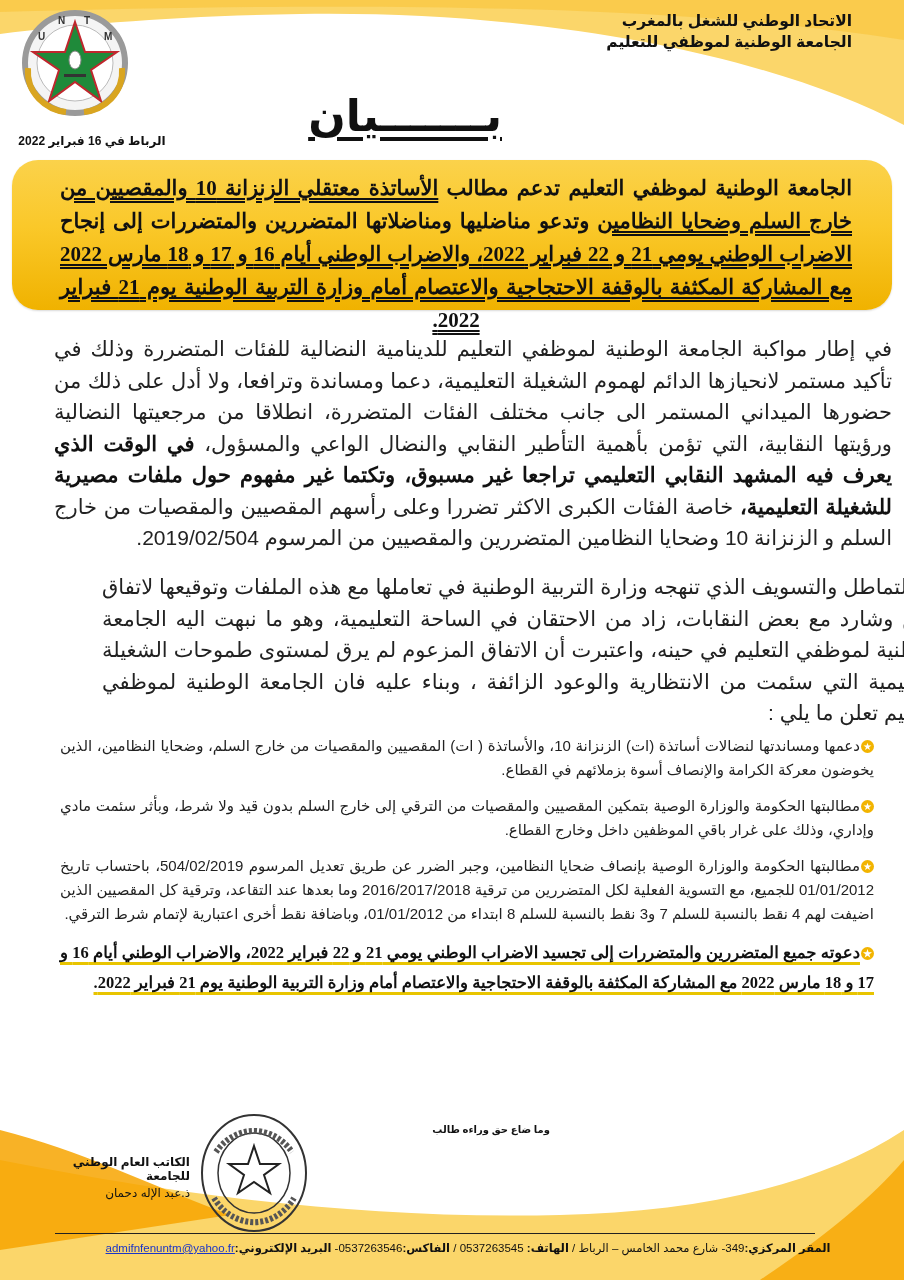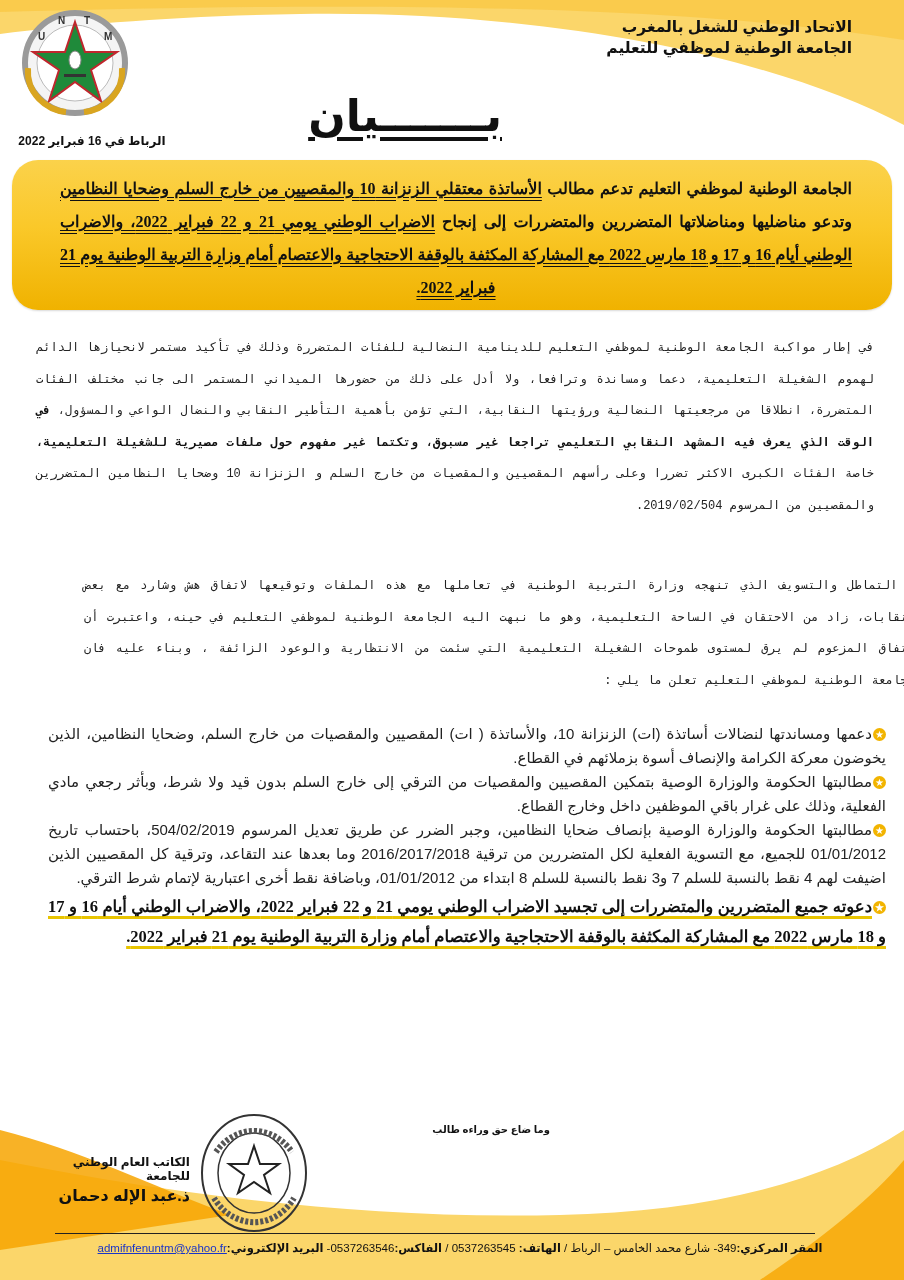--- a/index.html
+++ b/index.html
@@ -15,21 +15,21 @@
   .bottom-wave {
     position: absolute; left: 0; bottom: 0; width: 904px; height: 190px; z-index: 0;
   }
   .layer { position: absolute; z-index: 2; }
 
   
   .logo { left: 16px; top: 8px; width: 118px; height: 110px; }
 
   
   .org-header {
-    right: 52px; top: 16px; width: 320px;
+    right: 52px; top: 10px; width: 320px;
     direction: rtl; text-align: center;
     font-family: "Liberation Sans", "DejaVu Sans", sans-serif;
     font-weight: bold; font-size: 15.5px; line-height: 21px; color: #111;
   }
   .org-header div { text-align: right; }
   .org-header .l3 { text-align: center; padding-right: 40px; }
 
   .doc-title {
     left: 372px; top: 90px; width: 130px; text-align: center;
     font-family: "Liberation Sans", "DejaVu Sans", sans-serif;
@@ -45,40 +45,40 @@
   
   .highlight-box {
     left: 12px; top: 160px; width: 880px; height: 150px;
     border-radius: 26px;
     background: linear-gradient(180deg, #fbd24b 0%, #fac829 45%, #f0b200 100%);
     box-shadow: 0 1px 2px rgba(0,0,0,0.15);
   }
   .highlight-text {
     position: absolute; left: 40px; right: 40px; top: 12px;
     direction: rtl; text-align: justify; text-align-last: center;
-    font-size: 16px; font-weight: bold; line-height: 33px; color: #111; margin-left: 8px;
+    font-size: 21px; font-weight: bold; line-height: 33px; color: #111; margin-left: 8px;
   }
   .u2 { text-decoration: underline; text-decoration-style: double; text-underline-offset: 3px; }
 
   
   .para {
-    left: 36px; width: 838px; direction: rtl; text-align: justify;
-    font-family: Liberation Mono, monospace;
-    font-size: 12px; color: #222;
+    left: 54px; width: 838px; direction: rtl; text-align: justify;
+    font-family: Liberation Sans, sans-serif;
+    font-size: 21px; color: #222;
   }
   .p1 { top: 333px; line-height: 31.5px; }
   .p2 { top: 571px; line-height: 31.5px; margin-left: 48px; }
   .b { font-weight: bold; color: #111; }
 
   .demands {
     left: 48px; top: 722px; width: 838px; direction: rtl; text-align: justify;
     font-family: "Liberation Sans", "DejaVu Sans", sans-serif;
     font-size: 15px; line-height: 24px; color: #222;
   }
-  .demand { margin: 0; padding: 0; }
+  .demand { margin: 12px; padding: 0; }
   .star-icon {
     display: inline-block; width: 13px; height: 13px; border-radius: 50%;
     background: #f2b400; color: #fff; font-size: 10px; line-height: 13px;
     text-align: center; vertical-align: 1px; margin-left: 1px;
   }
   .demand.final {
     font-family: "Liberation Serif", "DejaVu Serif", serif;
     font-weight: bold; font-size: 16.5px; line-height: 30px; color: #111;
     margin-top: 2px;
   }
@@ -92,25 +92,25 @@
     font-family: "Liberation Sans", "DejaVu Sans", sans-serif;
     font-weight: bold; font-size: 10px;
   }
   .stamp { left: 198px; top: 1112px; width: 112px; height: 122px; }
   .sign-title {
     left: 30px; top: 1155px; width: 160px; direction: rtl; text-align: right;
     font-family: "Liberation Sans", "DejaVu Sans", sans-serif; font-weight: bold; font-size: 12px;
   }
   .sign-name {
     left: 30px; top: 1186px; width: 160px; direction: rtl; text-align: right;
-    font-family: "Liberation Sans", "DejaVu Sans", sans-serif; font-weight: bold; font-size: 16px;
+    font-family: "Liberation Sans", "DejaVu Sans", sans-serif; font-weight: normal; font-size: 12px;
   }
   .footer-rule { left: 55px; top: 1233px; width: 760px; height: 0; border-top: 1px solid #222; }
   .footer {
-    left: 60px; top: 1240px; width: 800px; direction: rtl; text-align: center;
+    left: 68px; top: 1240px; width: 800px; direction: rtl; text-align: center;
     font-family: "Liberation Sans", "DejaVu Sans", sans-serif; font-size: 11.5px; line-height: 17px; color: #111;
   }
   .footer .lbl { font-weight: bold; }
   .footer a { color: #1a35c8; text-decoration: underline; }
 </style>
 </head>
 <body>
 
 <svg class="top-wave" viewBox="0 0 904 130" preserveAspectRatio="none">
   <path d="M0,0 L904,0 L904,125 C780,60 560,10 300,14 C180,16 80,24 0,34 Z" fill="#fbd66a"></path>
@@ -147,21 +147,21 @@
 <div class="layer highlight-box">
   <div class="highlight-text"><span>الجامعة الوطنية لموظفي التعليم تدعم مطالب </span><span class="u2">الأساتذة معتقلي الزنزانة 10 والمقصيين من خارج السلم وضحايا النظامين</span><span> وتدعو مناضليها ومناضلاتها المتضررين والمتضررات إلى إنجاح </span><span class="u2">الاضراب الوطني يومي 21 و 22 فبراير 2022، والاضراب الوطني أيام 16 و 17 و 18 مارس 2022 مع المشاركة المكثفة بالوقفة الاحتجاجية والاعتصام أمام وزارة التربية الوطنية يوم 21 فبراير 2022.</span></div>
 </div>
 
 <div class="layer para p1"><span>في إطار مواكبة الجامعة الوطنية لموظفي التعليم للدينامية النضالية للفئات المتضررة وذلك في تأكيد مستمر لانحيازها الدائم لهموم الشغيلة التعليمية، دعما ومساندة وترافعا، ولا أدل على ذلك من حضورها الميداني المستمر الى جانب مختلف الفئات المتضررة، انطلاقا من مرجعيتها النضالية ورؤيتها النقابية، التي تؤمن بأهمية التأطير النقابي والنضال الواعي والمسؤول، </span><span class="b">في الوقت الذي يعرف فيه المشهد النقابي التعليمي تراجعا غير مسبوق، وتكتما غير مفهوم حول ملفات مصيرية للشغيلة التعليمية،</span><span> خاصة الفئات الكبرى الاكثر تضررا وعلى رأسهم المقصيين والمقصيات من خارج السلم و الزنزانة 10 وضحايا النظامين المتضررين والمقصيين من المرسوم 2019/02/504.</span></div>
 
 <div class="layer para p2">إن التماطل والتسويف الذي تنهجه وزارة التربية الوطنية في تعاملها مع هذه الملفات وتوقيعها لاتفاق هش وشارد مع بعض النقابات، زاد من الاحتقان في الساحة التعليمية، وهو ما نبهت اليه الجامعة الوطنية لموظفي التعليم في حينه، واعتبرت أن الاتفاق المزعوم لم يرق لمستوى طموحات الشغيلة التعليمية التي سئمت من الانتظارية والوعود الزائفة ، وبناء عليه فان الجامعة الوطنية لموظفي التعليم تعلن ما يلي :</div>
 
 <div class="layer demands">
   <p class="demand"><span class="star-icon">★</span><span>دعمها ومساندتها لنضالات أساتذة (ات) الزنزانة 10، والأساتذة ( ات) المقصيين والمقصيات من خارج السلم، وضحايا النظامين، الذين يخوضون معركة الكرامة والإنصاف أسوة بزملائهم في القطاع.</span></p>
-  <p class="demand"><span class="star-icon">★</span><span>مطالبتها الحكومة والوزارة الوصية بتمكين المقصيين والمقصيات من الترقي إلى خارج السلم بدون قيد ولا شرط، وبأثر رجعي مادي الفعلية، وذلك على غرار باقي الموظفين داخل وخارج القطاع.</span></p>
+  <p class="demand"><span class="star-icon">★</span><span>مطالبتها الحكومة والوزارة الوصية بتمكين المقصيين والمقصيات من الترقي إلى خارج السلم بدون قيد ولا شرط، وبأثر سئمت مادي وإداري، وذلك على غرار باقي الموظفين داخل وخارج القطاع.</span></p>
   <p class="demand"><span class="star-icon">★</span><span>مطالبتها الحكومة والوزارة الوصية بإنصاف ضحايا النظامين، وجبر الضرر عن طريق تعديل المرسوم 504/02/2019، باحتساب تاريخ 01/01/2012 للجميع، مع التسوية الفعلية لكل المتضررين من ترقية 2016/2017/2018 وما بعدها عند التقاعد، وترقية كل المقصيين الذين اضيفت لهم 4 نقط بالنسبة للسلم 7 و3 نقط بالنسبة للسلم 8 ابتداء من 01/01/2012، وباضافة نقط أخرى اعتبارية لإتمام شرط الترقي.</span></p>
   <p class="demand final"><span class="star-icon">★</span><span class="hl">دعوته جميع المتضررين والمتضررات إلى تجسيد الاضراب الوطني يومي 21 و 22 فبراير 2022، والاضراب الوطني أيام 16 و 17 و 18 مارس 2022 مع المشاركة المكثفة بالوقفة الاحتجاجية والاعتصام أمام وزارة التربية الوطنية يوم 21 فبراير 2022.</span></p>
 </div>
 
 <div class="layer motto">وما ضاع حق وراءه طالب</div>
 <svg class="layer stamp" viewBox="0 0 112 122">
   <ellipse cx="56" cy="61" rx="52" ry="58" fill="none" stroke="#333" stroke-width="2"></ellipse>
   <ellipse cx="56" cy="61" rx="36" ry="40" fill="none" stroke="#333" stroke-width="1.5"></ellipse>
   <polygon points="56,34 62,52 81,52 66,63 72,81 56,70 40,81 46,63 31,52 50,52" fill="none" stroke="#222" stroke-width="2"></polygon>
   <path d="M18,40 A48,54 0 0 1 94,40" stroke="#555" stroke-width="6" fill="none" stroke-dasharray="3 2"></path>

